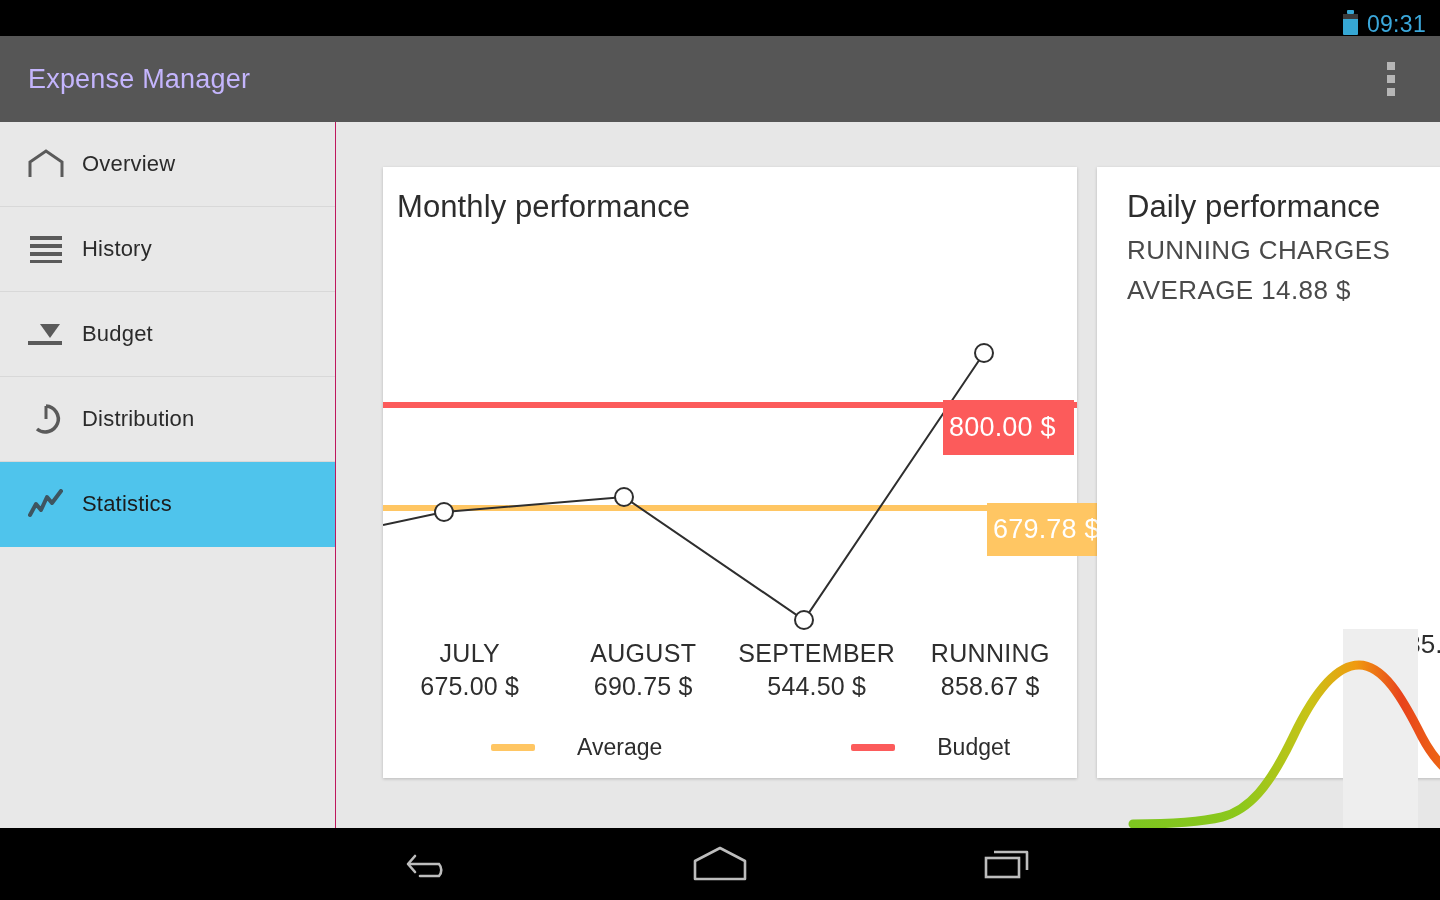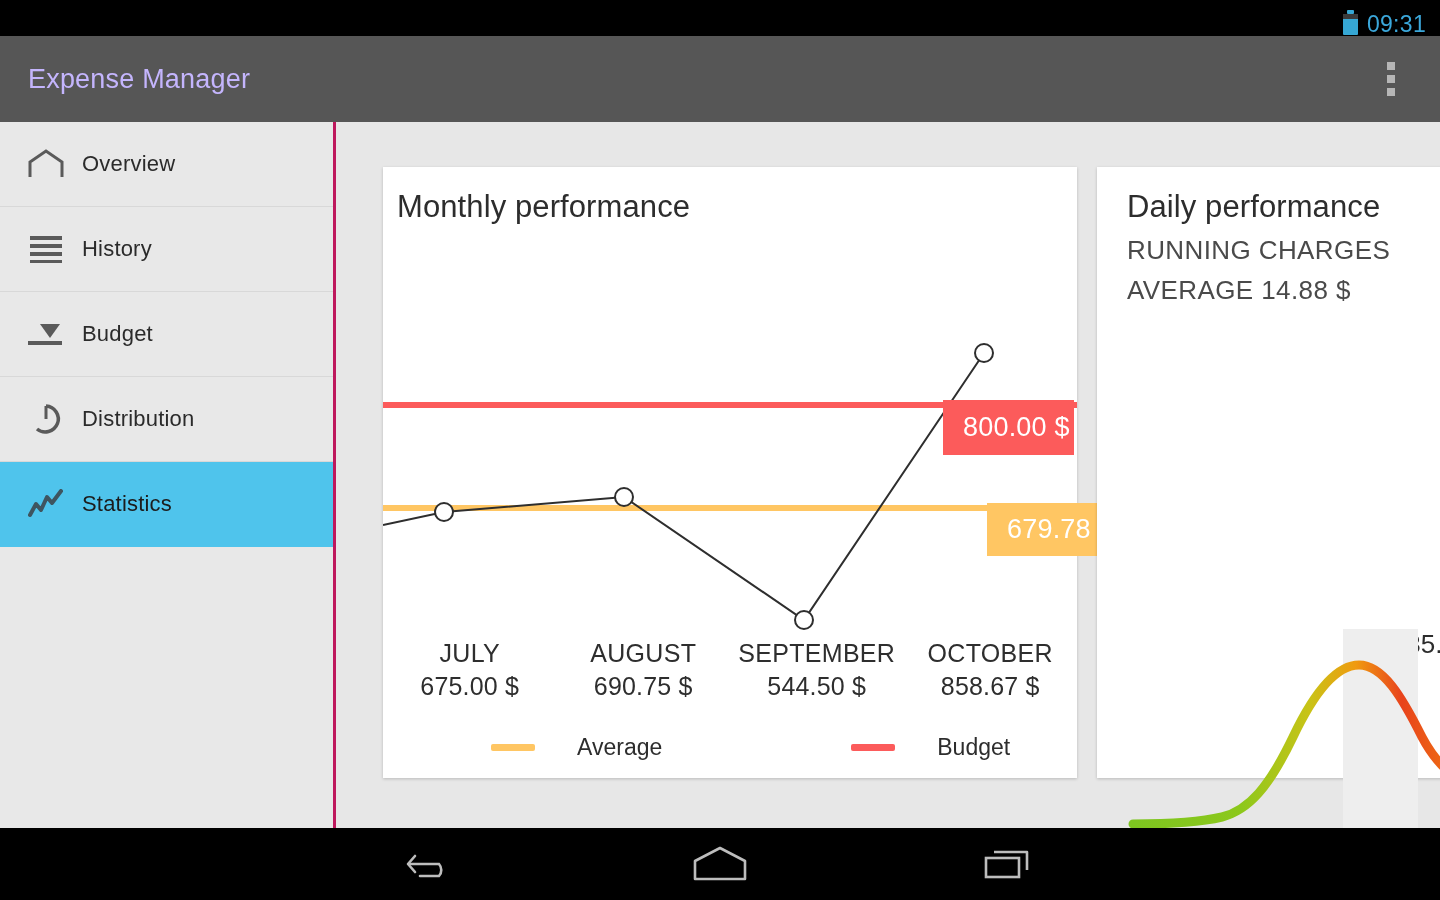--- a/index.html
+++ b/index.html
@@ -53,21 +53,21 @@
 
   
   #content-root{
     position:absolute; left:0; top:122px; width:1440px; height:706px;
     background:#e7e7e7;
   }
 
   
   #sidebar{
     position:absolute; left:0; top:0; width:336px; height:706px;
-    background:#e8e8e8; border-right:3px solid #be185d;
+    background:#e8e8e8; border-right:1px solid #be185d;
   }
   .nav-item{
     position:relative; height:85px; display:flex; align-items:center;
     border-bottom:1px solid #d8d8d8; cursor:pointer;
   }
   .nav-item.selected{ background:#4FC4EC; border-bottom-color:#4FC4EC; }
   .nav-icon{
     width:72px; display:flex; align-items:center; justify-content:center;
     flex:0 0 72px; margin-left:10px;
   }
@@ -100,21 +100,21 @@
     position:absolute; right:0; bottom:2px; width:0; height:0;
     border-left:15px solid transparent; border-bottom:15px solid #767676;
   }
 
   
   #plot{ position:absolute; left:0; top:150px; width:694px; height:350px; }
   #plot svg{ display:block; }
 
   .level-badge{
     position:absolute; display:flex; align-items:center;
-    padding-left:20px; color:#fff; font-size:27px; letter-spacing:0.2px;
+    padding-left:6px; color:#fff; font-size:27px; letter-spacing:0.2px;
   }
   #badge-budget { left:560px; top:233px; width:131px; height:55px; background:#FC5B5B; }
   #badge-average{ left:560px; top:336px; width:150px; height:53px; background:#FFC663;margin-left:44px; }
 
   
   #months{
     position:absolute; left:0; top:472px; width:694px;
     display:flex;
   }
   .month-col{ flex:1 1 0; text-align:center; }
@@ -276,21 +276,21 @@
       </div>
       <div class="month-col">
         <div class="month-name">AUGUST</div>
         <div class="month-val">690.75 $</div>
       </div>
       <div class="month-col">
         <div class="month-name">SEPTEMBER</div>
         <div class="month-val">544.50 $</div>
       </div>
       <div class="month-col">
-        <div class="month-name">OCTOBER</div>
+        <div class="month-name">RUNNING</div>
         <div class="month-val">858.67 $</div>
       </div>
     </div>
 
     <div id="legend">
       <div class="legend-entry">
         <span class="legend-swatch" style="background:#FFC663"></span>
         <span class="legend-text">Average</span>
       </div>
       <div class="legend-entry">

